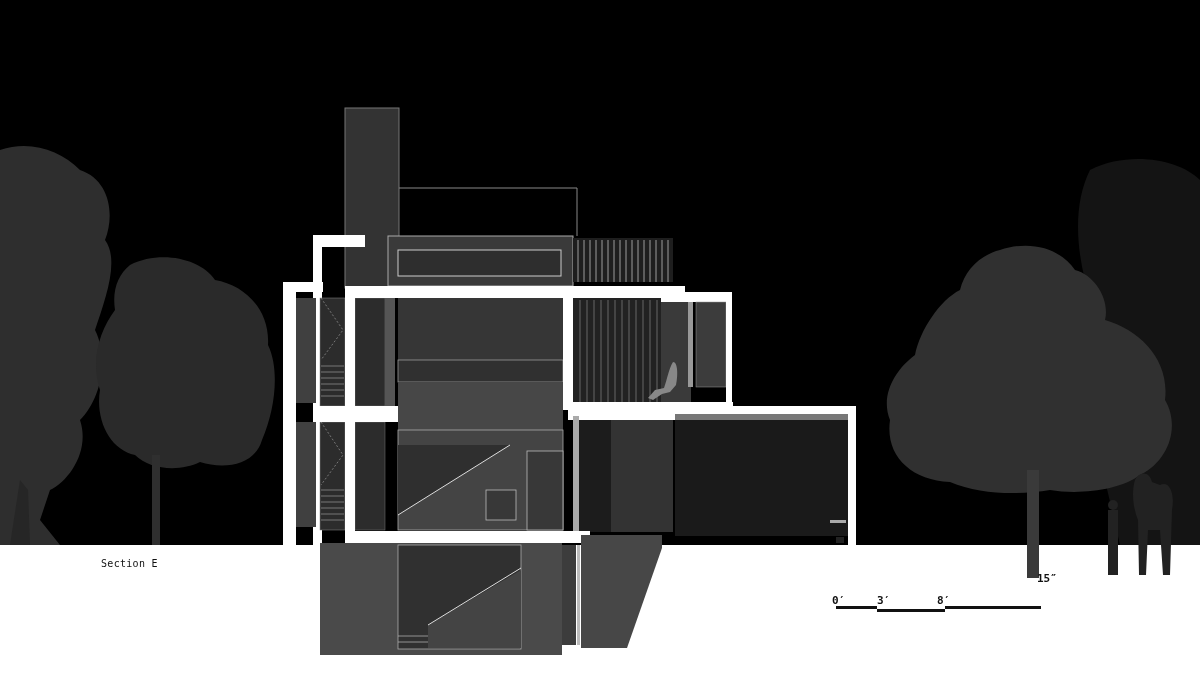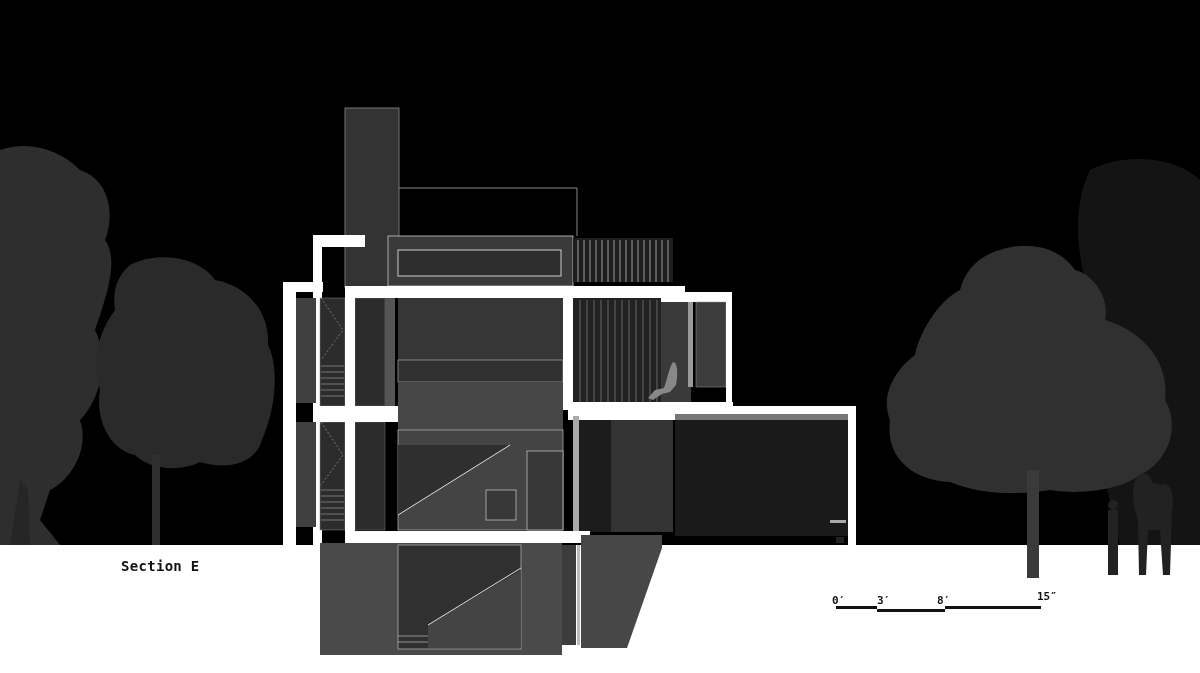--- a/index.html
+++ b/index.html
@@ -1,18 +1,18 @@
 <!DOCTYPE html>
 <html><head>
   <meta charset="utf-8">
   <style>
     html, body { margin: 0; padding: 0; }
     body { width: 1200px; height: 673px; position: relative; overflow: hidden; background: #ffffff; font-family: "DejaVu Sans Mono", monospace; }
     #canvas { position: absolute; left: 0; top: 0; width: 1200px; height: 673px; }
-    .section-title { position: absolute; left: 121px; top: 558px; font-family: "DejaVu Sans Mono", monospace; font-weight: bold; font-size: 14px; color: #111; letter-spacing: 0.3px; }
+    .section-title { position: absolute; left: 101px; top: 558px; font-family: "DejaVu Sans Mono", monospace; font-weight: normal; font-size: 10px; color: #111; letter-spacing: 0.3px; }
     .scale-label { position: absolute; font-family: "DejaVu Sans Mono", monospace; font-weight: bold; font-size: 11px; color: #111; }
   </style>
 </head>
 <body>
 
 <svg id="canvas" viewBox="0 0 1200 673" width="1200" height="673" xmlns="http://www.w3.org/2000/svg">
 
   <rect x="0" y="0" width="1200" height="545" fill="#000"></rect>
   <rect x="855" y="545" width="345" height="33" fill="#000"></rect>
   <rect x="0" y="545" width="1200" height="128" fill="#fff"></rect>
@@ -163,19 +163,19 @@
   <rect x="577" y="545" width="3" height="100" fill="#bbb"></rect>
   <polygon points="581,535 662,535 662,548 627,648 581,648" fill="#474747"></polygon>
 </svg>
 
 <div class="section-title">Section E</div>
 
 <div>
   <span class="scale-label" style="left:832px;top:594px;">0′</span>
   <span class="scale-label" style="left:877px;top:594px;">3′</span>
   <span class="scale-label" style="left:937px;top:594px;">8′</span>
-  <span class="scale-label" style="left:1037px;top:590px;">15″</span>
+  <span class="scale-label" style="left:1037px;top:572px;">15″</span>
   <svg style="position:absolute;left:830px;top:605px;" width="220" height="12">
     <rect x="6" y="1" width="41" height="3" fill="#111"></rect>
     <rect x="47" y="4" width="68" height="3" fill="#111"></rect>
     <rect x="115" y="1" width="96" height="3" fill="#111"></rect>
   </svg>
 </div>
 
 </body></html>

